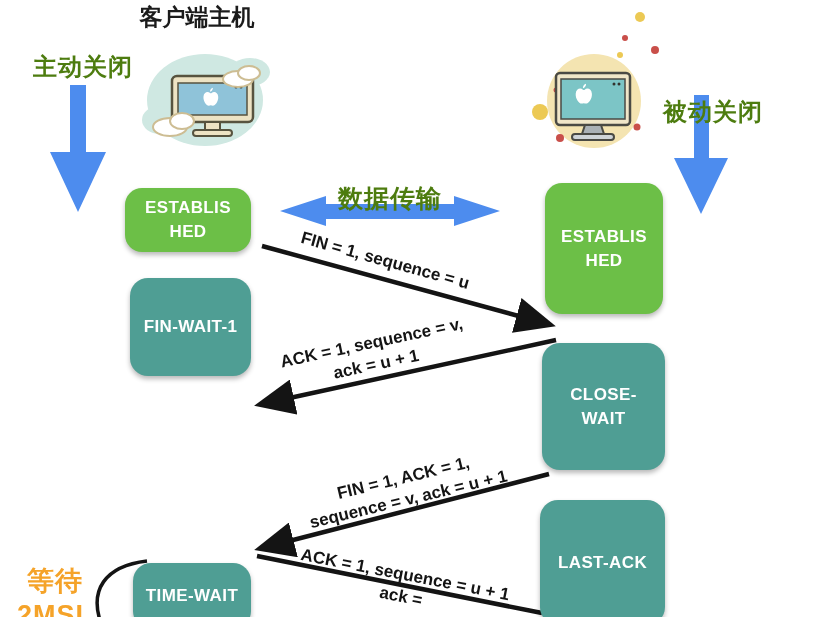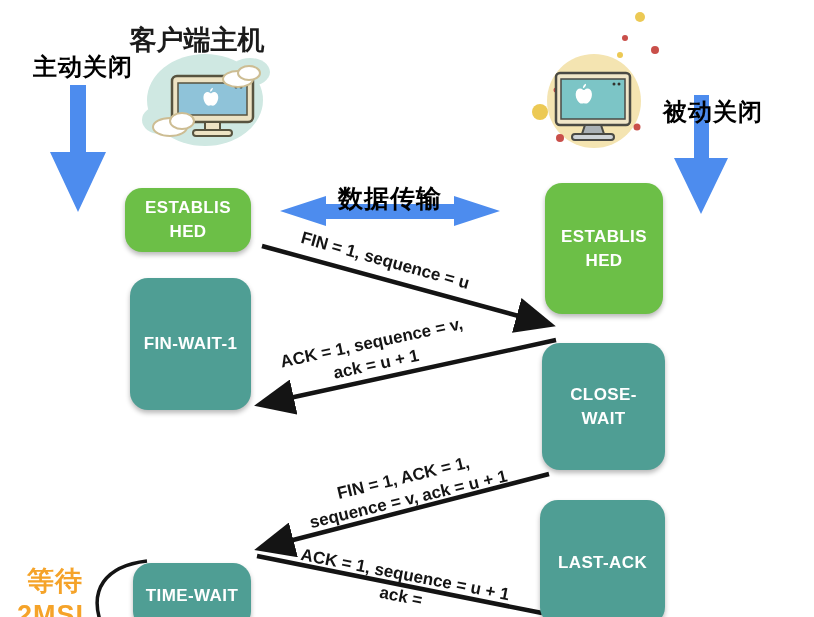--- a/index.html
+++ b/index.html
@@ -3,24 +3,24 @@
 <meta charset="utf-8">
 <style>
   html,body{margin:0;padding:0;background:#fff;}
   .canvas{
     position:relative;width:814px;height:617px;background:#ffffff;
     overflow:hidden;font-family:"Liberation Sans", sans-serif;
   }
   .layer{position:absolute;left:0;top:0;}
   .hdr{
     position:absolute;transform:translateX(-50%);
-    font-size:27px;font-weight:700;color:#1b1b1b;white-space:nowrap;margin-top:20px;
+    font-size:23px;font-weight:700;color:#1b1b1b;white-space:nowrap;
   }
   .orange{
-    position:absolute;color:#000000;font-weight:800;white-space:nowrap;
+    position:absolute;color:#4d7c0f;font-weight:800;white-space:nowrap;
     font-size:24px;letter-spacing:1px;
   }
   .state{
     position:absolute;display:flex;align-items:center;justify-content:center;
     color:#fff;font-weight:700;font-size:17px;text-align:center;
     letter-spacing:.4px;line-height:24px;
     box-shadow:0 3px 5px rgba(0,0,0,.28);
   }
   .green{background:#6cbf47;border-radius:17px;}
   .teal{background:#4f9e94;border-radius:18px;}
@@ -111,21 +111,21 @@
 
   <div class="hdr" style="left:197px;top:2px;">客户端主机</div>
 
   <div class="orange" style="left:33px;top:51px;">主动关闭</div>
   <div class="orange" style="left:663px;top:49px;margin-top:47px;">被动关闭</div>
   <div class="orange" style="left:390px;top:174px;font-size:25px;transform:translateX(-50%);margin-top:8px;">数据传输</div>
 
   <div class="state green brk" style="left:125px;top:188px;width:126px;height:64px;padding:0 14px;box-sizing:border-box;">
     <span class="lbl">ESTABLISHED</span>
   </div>
-  <div class="state teal" style="left:130px;top:278px;width:121px;height:132px;">
+  <div class="state teal" style="left:130px;top:278px;width:121px;height:98px;">
     <span class="lbl">FIN-WAIT-1</span>
   </div>
   <div class="state teal" style="left:133px;top:563px;width:118px;height:66px;">
     <span class="lbl">TIME-WAIT</span>
   </div>
 
   <div class="state green brk" style="left:545px;top:183px;width:118px;height:131px;padding:0 12px;box-sizing:border-box;">
     <span class="lbl">ESTABLISHED</span>
   </div>
   <div class="state teal close" style="left:542px;top:343px;width:123px;height:127px;">

